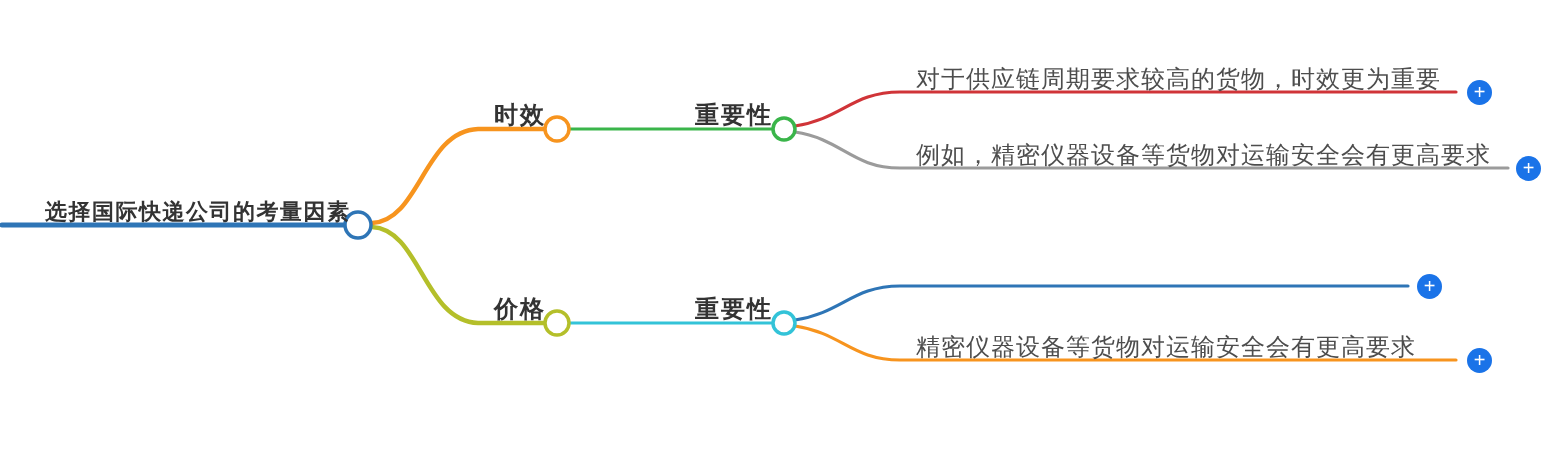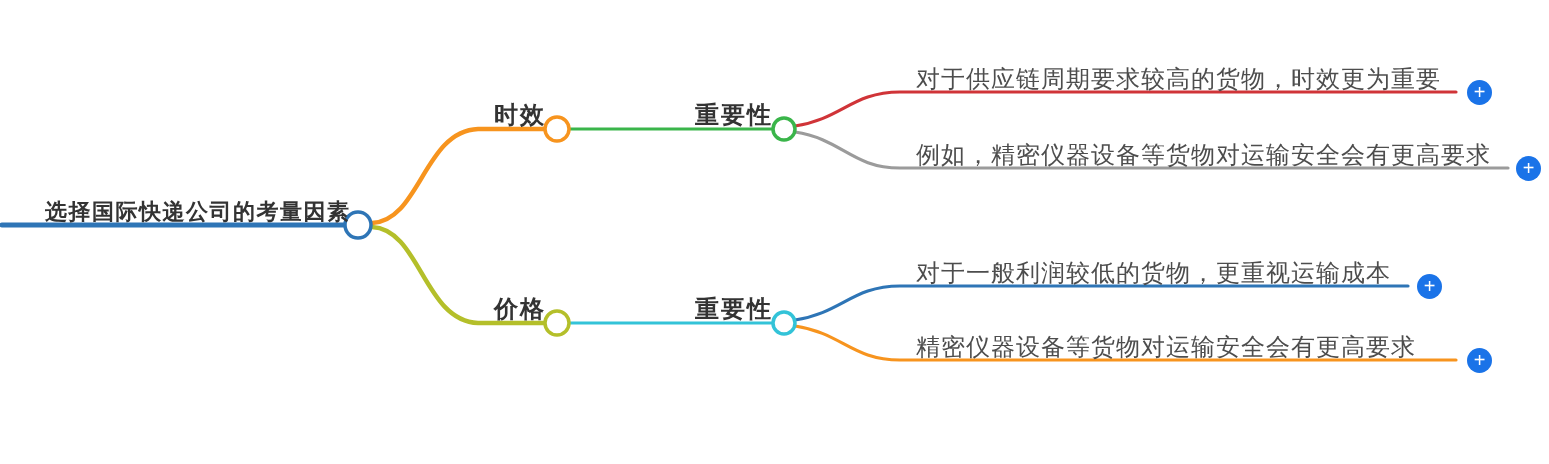--- a/index.html
+++ b/index.html
@@ -75,21 +75,20 @@
   <div class="lbl root-lbl">选择国际快递公司的考量因素</div>
 
   <div class="lbl branch-lbl b-top col-branch">时效</div>
   <div class="lbl branch-lbl b-top col-child">重要性</div>
 
   <div class="lbl branch-lbl b-bottom col-branch">价格</div>
   <div class="lbl branch-lbl b-bottom col-child">重要性</div>
 
   <div class="leaf-lbl" style="top:63px;">对于供应链周期要求较高的货物，时效更为重要</div>
   <div class="leaf-lbl" style="top:139px;">例如，精密仪器设备等货物对运输安全会有更高要求</div>
-  <div class="leaf-lbl" style="top:257px;">对于一般利润较低的货物，更重视运输成本</div>
   <div class="leaf-lbl" style="top:331px;">精密仪器设备等货物对运输安全会有更高要求</div>
 
   <button class="plus-btn" style="left:1467px;top:80px;">+</button>
   <button class="plus-btn" style="left:1516px;top:156px;">+</button>
   <button class="plus-btn" style="left:1417px;top:274px;">+</button>
   <button class="plus-btn" style="left:1467px;top:348px;">+</button>
 
 </div>
 
 </body></html>

